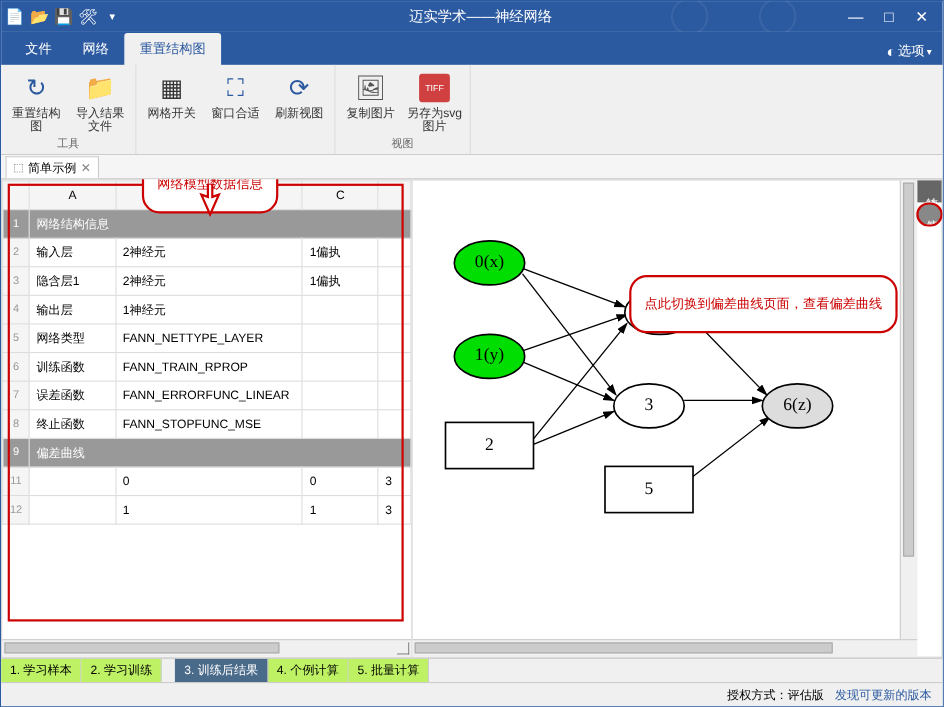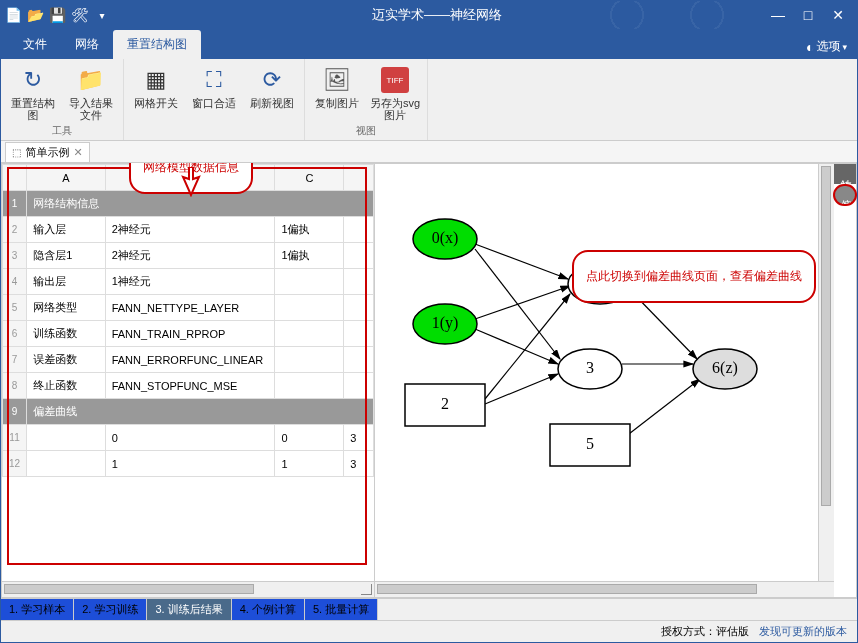--- a/index.html
+++ b/index.html
@@ -34,22 +34,22 @@
 .grid { flex: 1; overflow: auto; font-size: 11px; position: relative; }
 .grid table { border-collapse: collapse; width: 100%; }
 .grid th, .grid td { border: 1px solid #ddd; padding: 4px 6px; height: 26px; text-align: left; background:#fff;}
 .grid th { background: #f5f5f5; text-align: center; font-weight: normal; }
 .grid .rownum { width: 20px; text-align: center; background: #f5f5f5; color: #999; font-size: 10px; }
 .grid .section-hdr td { background: #999; color: #fff; }
 .grid-scroll-x { height: 16px; background: #f0f0f0; border-top: 1px solid #ccc; position: relative; }
 .grid-scroll-x::after { content: ''; position: absolute; right: 2px; top: 2px; width: 10px; height: 10px; border-right: 1px solid #888; border-bottom: 1px solid #888; }
 .grid-scroll-x .thumb { position: absolute; left: 2px; top: 2px; height: 10px; width: 250px; background: #ccc; border: 1px solid #aaa; }
 .bottom-tabs { height: 22px; background: #f0f0f0; border-top: 1px solid #ccc; display: flex; font-size: 11px; }
-.bottom-tab { padding: 3px 8px; border-right: 1px solid #ccc; cursor: pointer; background: #1d4ed8; }
-.bottom-tab.active { background: #4a6a8a; color: #fff; }
+.bottom-tab { padding: 3px 8px; border-right: 1px solid #ccc; cursor: pointer; background: #bef264; }
+.bottom-tab.active { background: #4a6a8a; color: #fff; margin-left: 12px; }
 .diagram { position: absolute; inset: 0; overflow: auto; }
 .diagram svg { width: 440px; height: 400px; }
 .node-ellipse { stroke: #000; stroke-width: 1.5; }
 .node-rect { fill: #fff; stroke: #000; stroke-width: 1.5; }
 .node-text { font-size: 16px; font-family: serif; text-anchor: middle; dominant-baseline: middle; }
 .edge { stroke: #000; stroke-width: 1.2; fill: none; marker-end: url(#arrow); }
 .side-tabs { position: absolute; right: 0; top: 0; bottom: 16px; width: 22px; display: flex; flex-direction: column; }
 .side-tab { writing-mode: vertical-rl; text-orientation: upright; font-size: 11px; padding: 6px 3px; background: #666; color: #fff; margin-bottom: 1px; cursor: pointer; letter-spacing: 2px; text-align:center;}
 .side-tab.alt { background: #888; }
 .side-tab.highlight { outline: 2px solid #cc0000; outline-offset: -1px; border-radius: 10px; }

